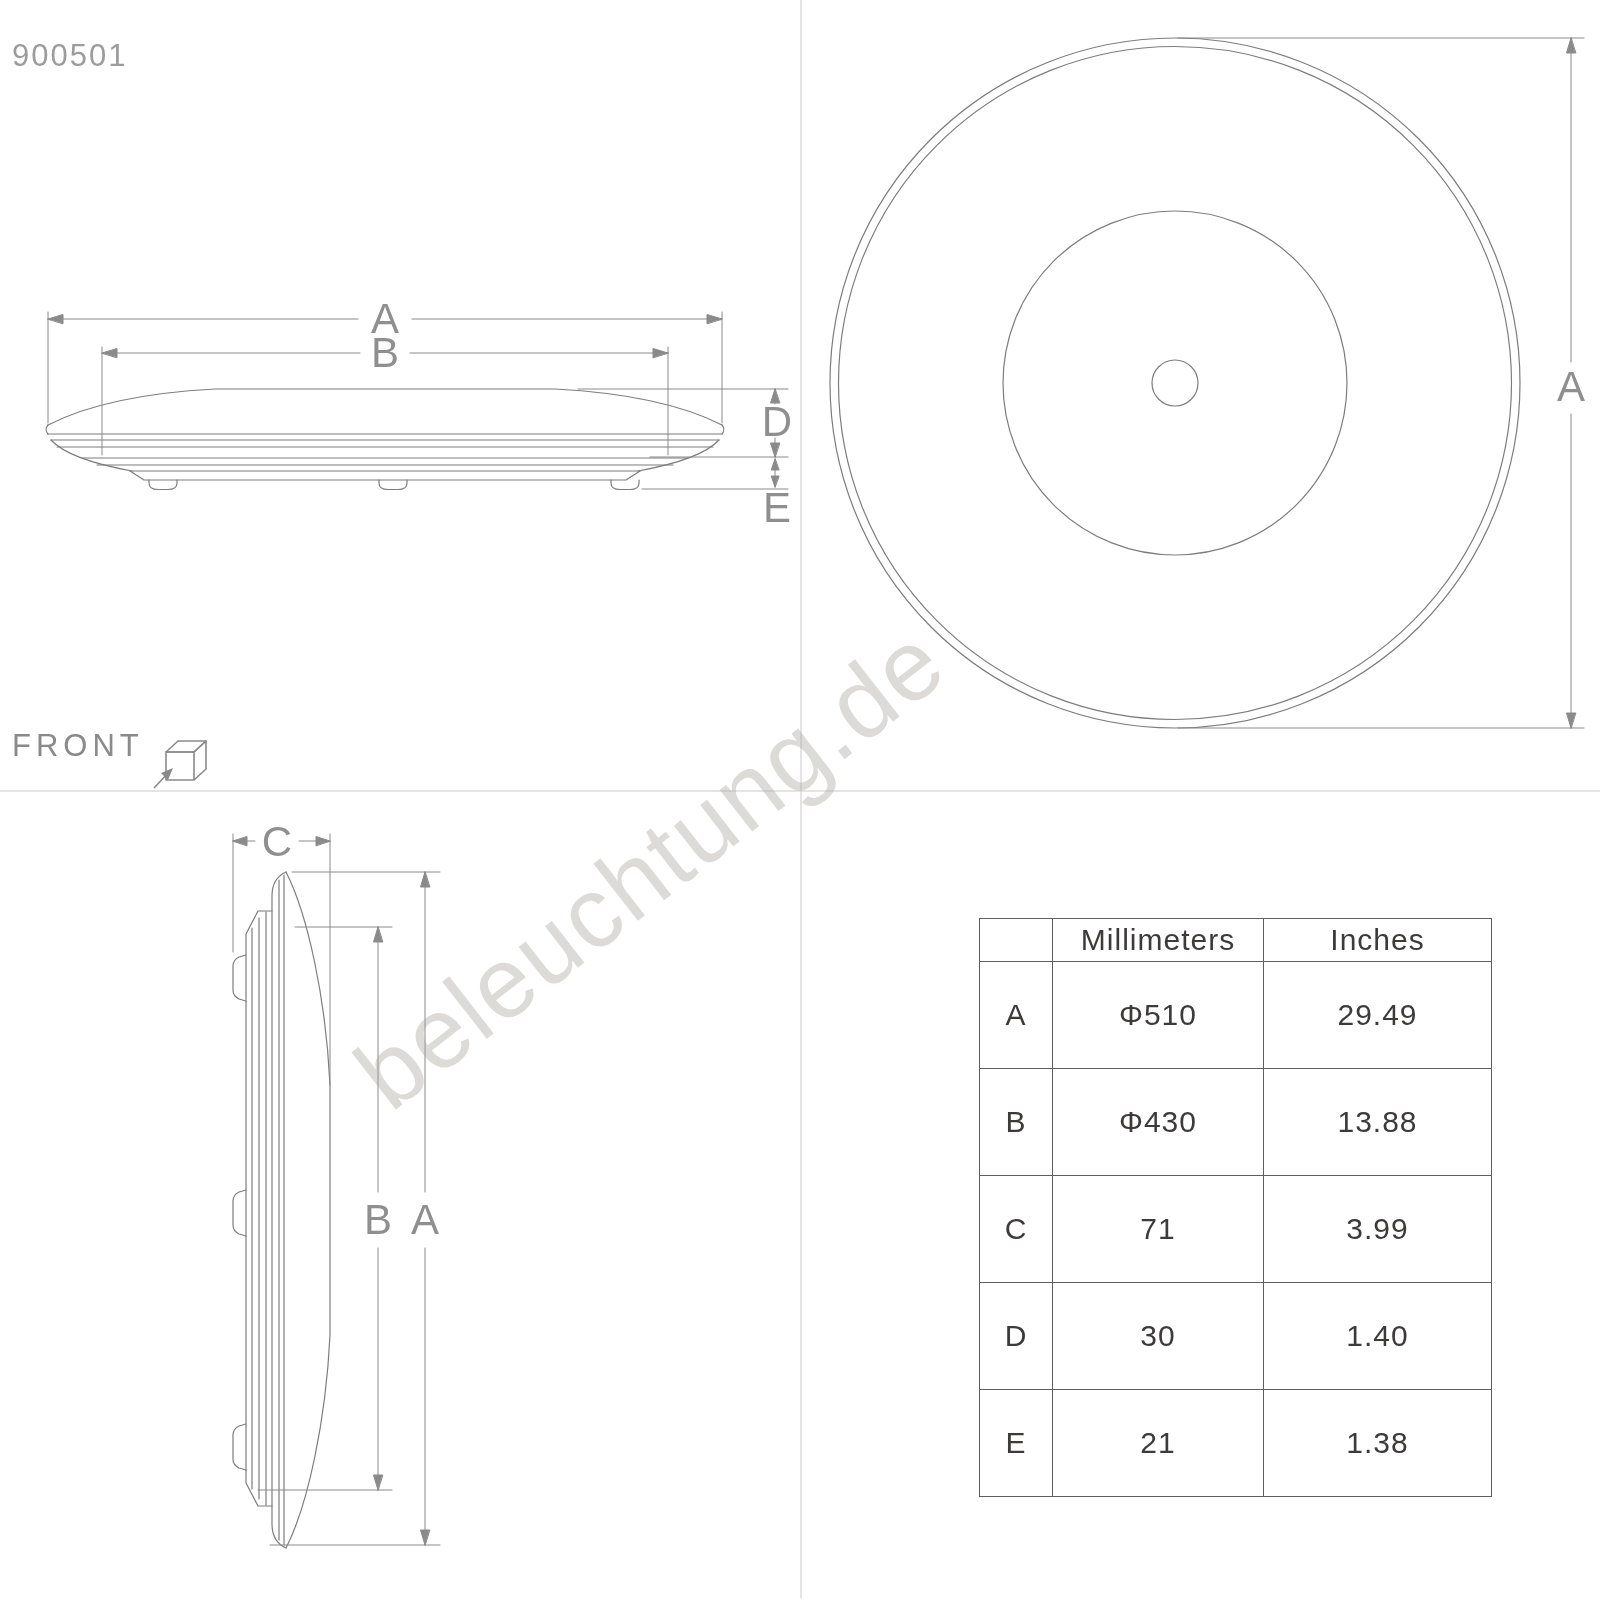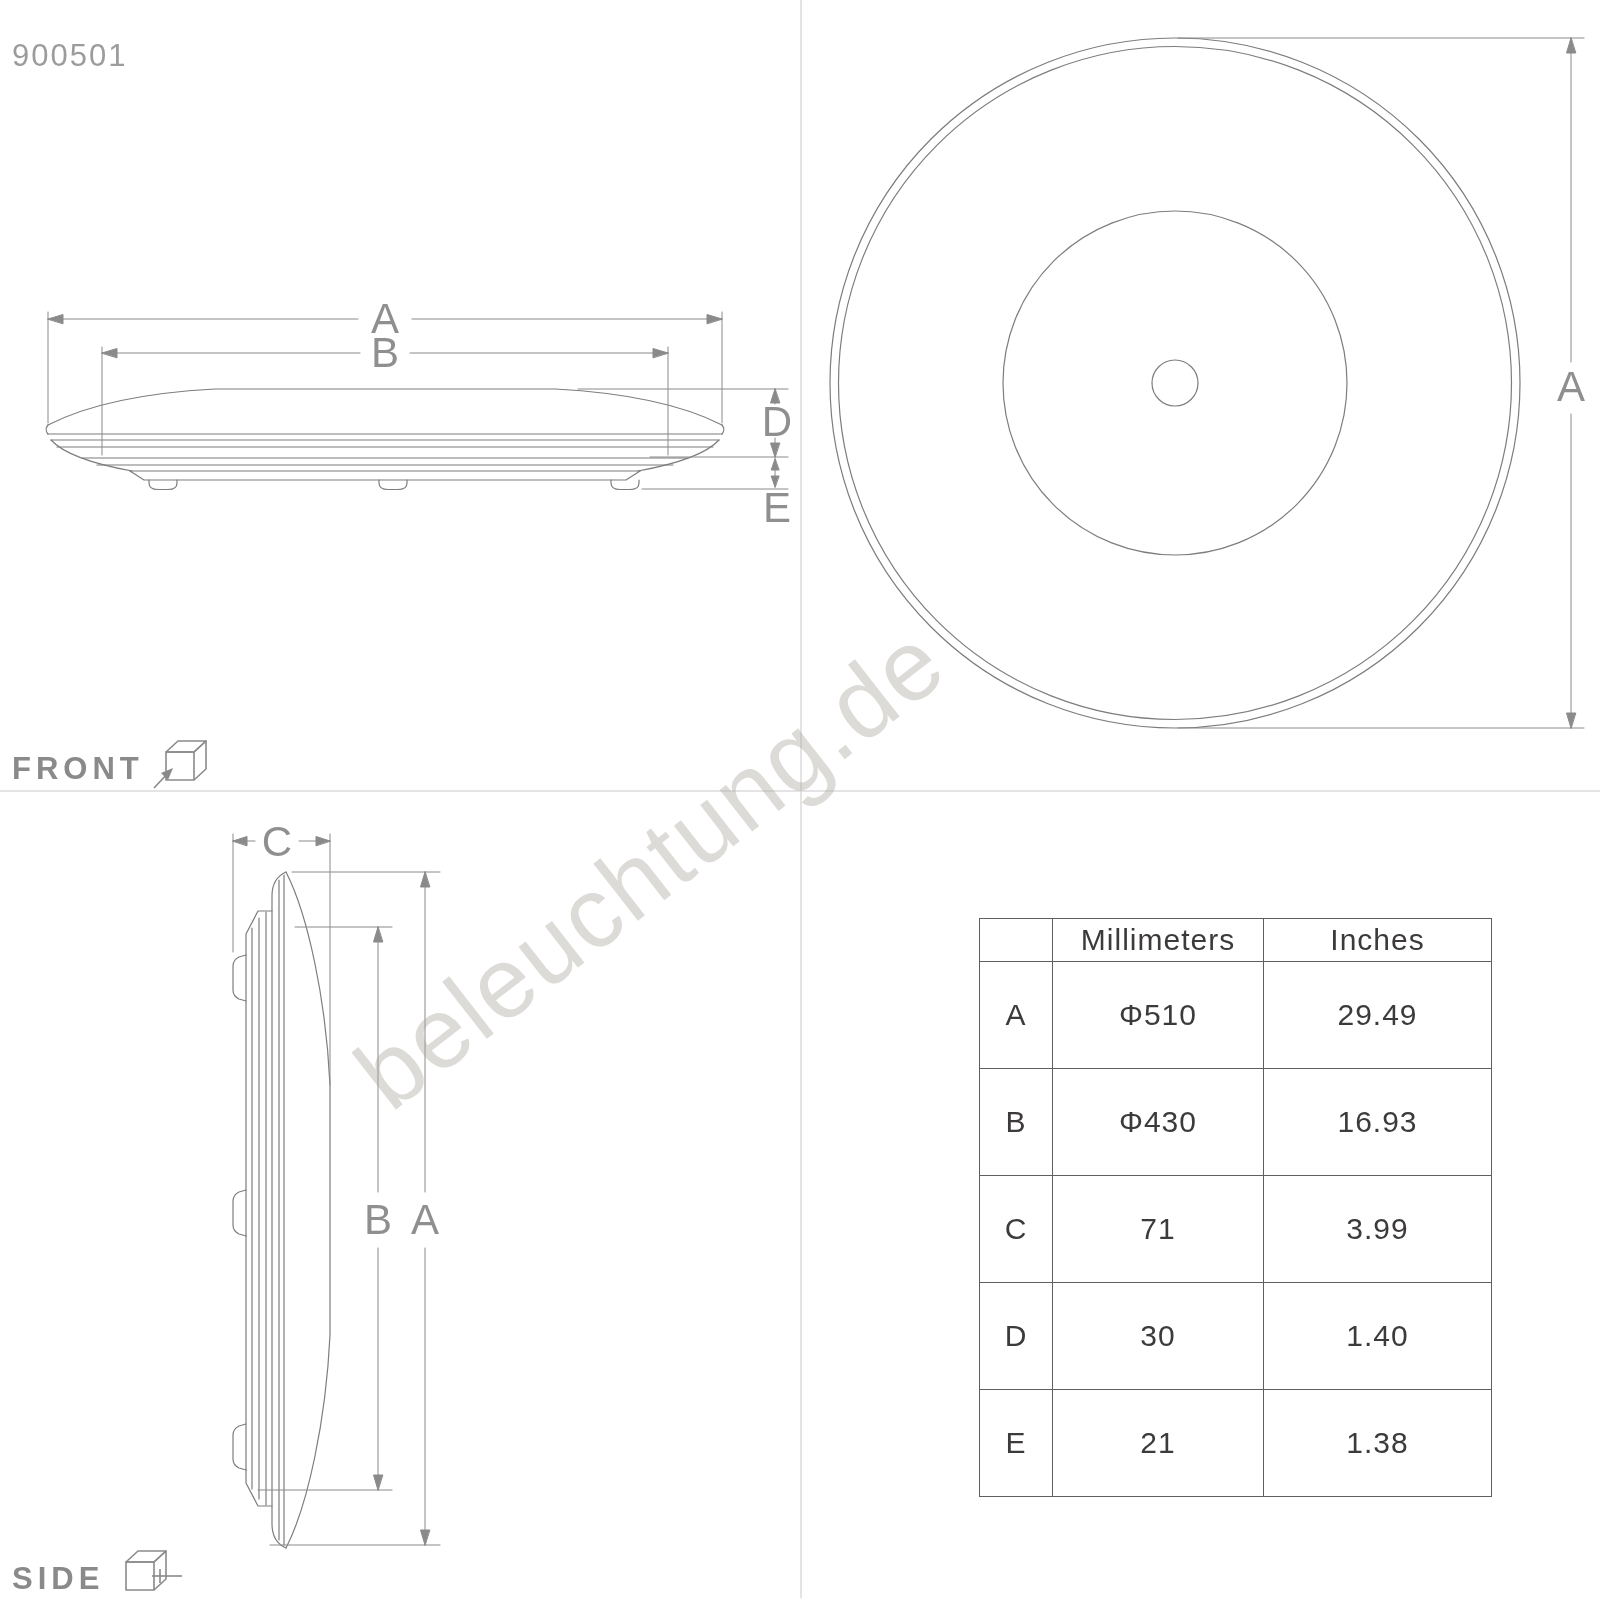--- a/index.html
+++ b/index.html
@@ -1,20 +1,20 @@
 <!DOCTYPE html>
 <html><head>
 <meta charset="utf-8">
 <style>
   html,body{margin:0;padding:0;background:#ffffff;}
   #page{position:relative;width:1600px;height:1600px;background:#fff;overflow:hidden;
         font-family:"Liberation Sans", sans-serif;}
   #drawing{position:absolute;left:0;top:0;}
   .dim-letter{font-family:"Liberation Sans", sans-serif;font-size:42px;fill:#8f8f8f;font-weight:400;}
-  .view-label-row{position:absolute;display:flex;align-items:flex-end;gap:8px;font-weight:bold;}
+  .view-label-row{position:absolute;display:flex;gap:8px;}
   .view-label{font-size:31px;color:#8a8a8a;letter-spacing:5px;line-height:1;padding-bottom:6px;}
   #product-code{position:absolute;left:12px;top:10px;font-size:31px;color:#9c9c9c;letter-spacing:2px;margin-top:28px;}
   #watermark{position:absolute;left:230px;top:810px;width:840px;text-align:center;
              font-size:100px;color:rgba(170,165,158,0.40);letter-spacing:2px;
              transform:rotate(-38deg);transform-origin:50% 50%;white-space:nowrap;pointer-events:none;}
   #dim-table{position:absolute;left:979px;top:918px;border-collapse:collapse;table-layout:fixed;
              color:#3d3a3a;font-size:30px;letter-spacing:1px;}
   #dim-table th,#dim-table td{border:1px solid #5f5f5f;text-align:center;vertical-align:middle;
              font-weight:400;padding:0;}
   #dim-table .c-key{width:72px;}
@@ -169,49 +169,39 @@
     <svg class="cube-icon" width="62" height="60" viewBox="0 0 62 60" fill="none" stroke="#8a8a8a" stroke-width="1.6" stroke-linejoin="round">
       <path d="M 14,22 L 26,11 L 54,11 L 42,22 Z"></path>
       <path d="M 14,22 L 42,22 L 42,50 L 14,50 Z"></path>
       <path d="M 42,22 L 54,11 L 54,39 L 42,50"></path>
       <line x1="2" y1="58" x2="17" y2="42"></line>
       <polygon points="21,38 9,43 16,50" fill="#8a8a8a" stroke="none"></polygon>
     </svg>
   </div>
 
 
-  <div class="view-label-row" style="left:12px;top:1540px;">
-    <span class="view-label">SIDE</span>
-    <svg class="cube-icon" width="74" height="60" viewBox="0 0 74 60" fill="none" stroke="#8a8a8a" stroke-width="1.6" stroke-linejoin="round">
-      <path d="M 14,22 L 26,11 L 54,11 L 42,22 Z"></path>
-      <path d="M 14,22 L 42,22 L 42,50 L 14,50 Z"></path>
-      <path d="M 42,22 L 54,11 L 54,39 L 42,50"></path>
-      <line x1="40" y1="36" x2="70" y2="36"></line>
-      <line x1="48" y1="29" x2="48" y2="43"></line>
-    </svg>
-  </div>
 
   <table id="dim-table">
     <thead>
       <tr>
         <th class="c-key"></th>
         <th class="c-mm">Millimeters</th>
         <th class="c-in">Inches</th>
       </tr>
     </thead>
     <tbody>
       <tr>
         <td>A</td>
         <td>Φ510</td>
         <td>29.49</td>
       </tr>
       <tr>
         <td>B</td>
         <td>Φ430</td>
-        <td>16.93</td>
+        <td>13.88</td>
       </tr>
       <tr>
         <td>C</td>
         <td>71</td>
         <td>3.99</td>
       </tr>
       <tr>
         <td>D</td>
         <td>30</td>
         <td>1.40</td>

